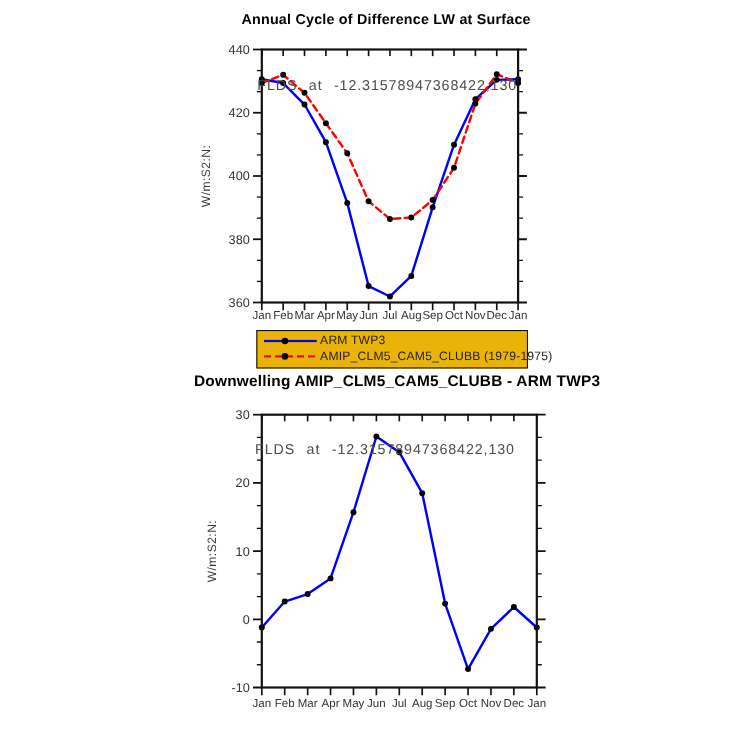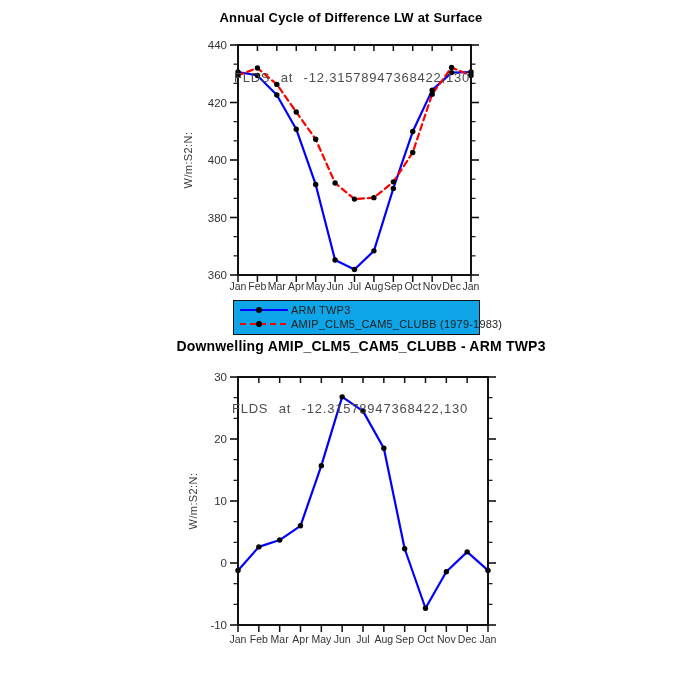--- a/index.html
+++ b/index.html
@@ -12,21 +12,21 @@
   .t2{left:361px;top:338px;font-size:14px;}
   .chart-subtitle{position:absolute;transform:translateX(-50%);white-space:nowrap;
                   font-size:13px;color:#4d4d4d;letter-spacing:0.8px;word-spacing:6px;margin-top:45px;}
   .s1{left:352px;top:25px;}
   .s2{left:350px;top:356px;}
   .ylabel{position:absolute;transform:translate(-50%,-50%) rotate(-90deg);
           white-space:nowrap;font-size:11px;color:#3a3a3a;letter-spacing:0.4px;}
   .y1{left:188px;top:160px;}
   .y2{left:193px;top:501px;}
   .legend{position:absolute;left:233px;top:300px;width:247px;box-sizing:border-box;
-          border:1.6px solid #111;background:#0ea5e9;padding:2px 0 3px 6px;}
+          border:1.6px solid #111;background:#eab308;padding:2px 0 3px 6px;}
   .legend-row{display:flex;align-items:center;height:14px;}
   .legend-line{position:relative;width:48px;height:2.2px;flex:0 0 48px;}
   .legend-dot{position:absolute;left:40%;top:50%;transform:translate(-50%,-50%);
               width:6px;height:6px;border-radius:50%;background:#000;}
   .legend-label{margin-left:3px;font-size:11px;color:#222;letter-spacing:0.2px;white-space:nowrap;}
 </style>
 </head>
 <body>
 
 <div id="canvas">
@@ -230,21 +230,21 @@
     <div class="legend-row">
       <span class="legend-line" style="background: rgb(0, 0, 255);">
         <span class="legend-dot"></span>
       </span>
       <span class="legend-label">ARM TWP3</span>
     </div>
     <div class="legend-row">
       <span class="legend-line" style="background: repeating-linear-gradient(90deg, rgb(255, 0, 0) 0px, rgb(255, 0, 0) 6px, transparent 6px, transparent 10px);">
         <span class="legend-dot"></span>
       </span>
-      <span class="legend-label">AMIP_CLM5_CAM5_CLUBB (1979-1983)</span>
+      <span class="legend-label">AMIP_CLM5_CAM5_CLUBB (1979-1975)</span>
     </div>
   </div>
 
   <div class="chart-title t2">Downwelling AMIP_CLM5_CAM5_CLUBB - ARM TWP3</div>
   <div class="chart-subtitle s2">FLDS at -12.31578947368422,130</div>
   <div class="ylabel y2">W/m:S2:N:</div>
 
 </div>
 
 </body></html>

